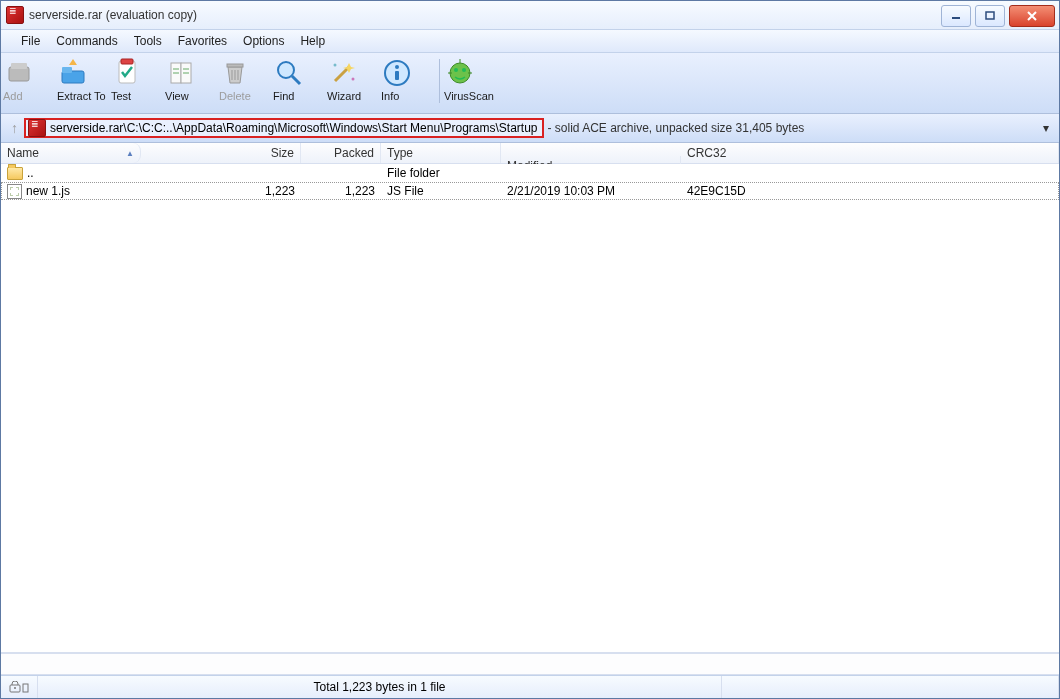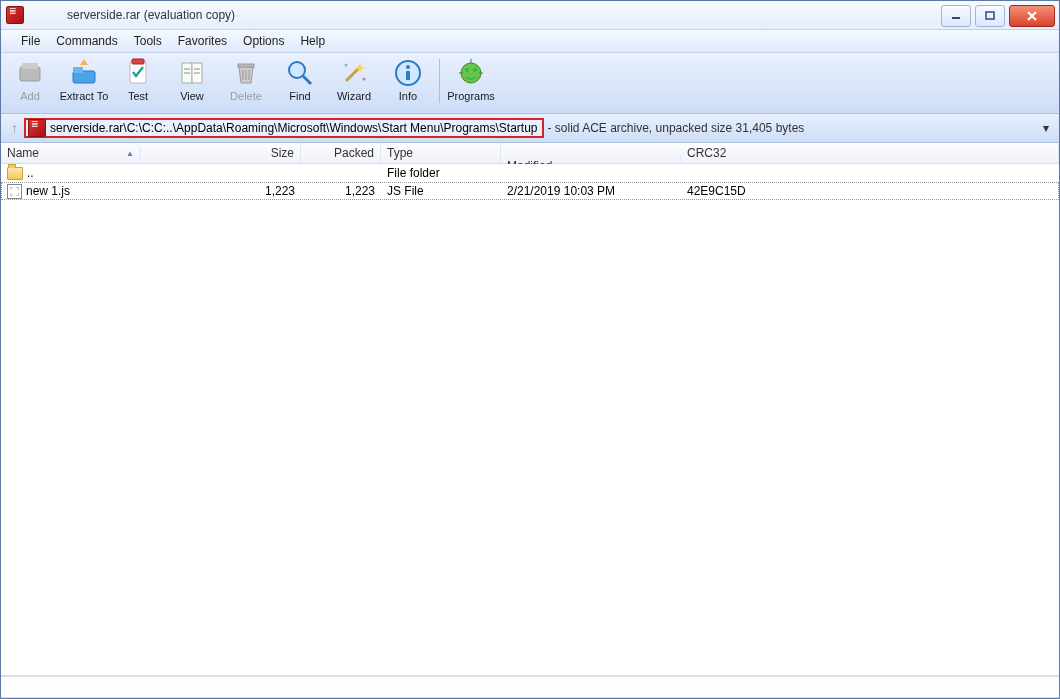--- a/index.html
+++ b/index.html
@@ -1,32 +1,32 @@
 <!DOCTYPE html>
 <html><head>
 <meta charset="utf-8">
 <style>
   html,body{margin:0;padding:0;font-family:"Segoe UI",Tahoma,sans-serif;font-size:12px;color:#000;background:#fff;}
   .window{width:1060px;height:699px;border:1px solid #5d79a3;box-sizing:border-box;display:flex;flex-direction:column;background:#fff;}
   
-  .titlebar{height:28px;background:linear-gradient(to bottom,#f7fbff,#e6eefc);display:flex;align-items:center;border-bottom:1px solid #c3d2ea;gap:38px;}
+  .titlebar{height:28px;background:linear-gradient(to bottom,#f7fbff,#e6eefc);display:flex;align-items:center;border-bottom:1px solid #c3d2ea;}
   .titlebar .app-icon{width:16px;height:16px;margin:0 5px;background:linear-gradient(135deg,#d33,#a11);border:1px solid #811;border-radius:2px;position:relative;}
   .titlebar .app-icon:after{content:"≣";color:#fff;font-size:9px;position:absolute;left:2px;top:-1px;}
   .titlebar .title{flex:0 0 auto;color:#333;}
   .titlebar .spacer{flex:1;}
   .win-buttons{display:flex;height:20px;margin-right:4px;}
   .win-btn{width:28px;height:20px;border:1px solid #9fb4d6;border-radius:3px;margin-left:4px;background:linear-gradient(to bottom,#f7fbff,#dbe8ff);display:flex;align-items:center;justify-content:center;font-family:Arial;font-size:10px;color:#2b4b7d;}
   .win-btn.close{width:44px;background:linear-gradient(to bottom,#f48f75,#d9432d);border-color:#a32c1b;color:#fff;font-weight:bold;}
   .win-btn svg{display:block;}
   
   .menubar{height:22px;background:linear-gradient(to bottom,#f5f9ff,#dfe9fb);border-bottom:1px solid #c3d2ea;display:flex;align-items:center;padding:0 12px;gap:0;}
   .menubar .menu{padding:2px 8px;color:#222;cursor:default;}
   
   .toolbar{height:56px;background:linear-gradient(to bottom,#e9f0fe,#cdddf7);border-bottom:1px solid #aebfdc;display:flex;align-items:flex-start;padding:2px 2px;}
-  .tbtn{width:54px;height:52px;display:flex;flex-direction:column;align-items:center;justify-content:flex-start;padding-top:2px;color:#1a1a1a;}
+  .tbtn{width:54px;height:52px;display:flex;flex-direction:column;justify-content:flex-start;padding-top:2px;color:#1a1a1a;}
   .tbtn.disabled{color:#9c9c9c;}
   .tbtn .icon{width:32px;height:32px;display:flex;align-items:center;justify-content:center;}
   .tbtn .lbl{font-size:11px;margin-top:1px;}
   .toolbar .sep{width:1px;height:44px;background:#aebfdc;margin:4px 4px;}
   
   .pathbar{height:28px;background:linear-gradient(to bottom,#e9f0fe,#cdddf7);border-bottom:1px solid #aebfdc;display:flex;align-items:center;padding:0 4px;position:relative;}
   .pathbar .up-icon{color:#9c9c9c;font-size:14px;padding:0 6px;}
   .pathbox{display:flex;align-items:center;height:20px;border:2px solid #d92222;padding:0 4px 0 2px;background:#e9f0fe;box-sizing:border-box;}
   .pathbox .arch-ico{width:16px;height:16px;background:linear-gradient(135deg,#d33,#a11);border:1px solid #811;border-radius:2px;margin-right:4px;position:relative;}
   .pathbox .arch-ico:after{content:"≣";color:#fff;font-size:9px;position:absolute;left:2px;top:-1px;}
@@ -194,21 +194,21 @@
         <svg width="32" height="32">
             <circle cx="16" cy="16" r="10" fill="#6cc24a" stroke="#3d8a27"></circle>
             <circle cx="12" cy="13" r="2" fill="#2b5"></circle>
             <circle cx="20" cy="13" r="2" fill="#2b5"></circle>
             <path d="M11 20 q5 4 10 0" stroke="#2b5" fill="none" stroke-width="1.5"></path>
             <line x1="4" y1="16" x2="8" y2="16" stroke="#3d8a27"></line>
             <line x1="24" y1="16" x2="28" y2="16" stroke="#3d8a27"></line>
             <line x1="16" y1="2" x2="16" y2="6" stroke="#3d8a27"></line>
           </svg>
       </span>
-      <span class="lbl">Programs</span>
+      <span class="lbl">VirusScan</span>
     </div>
   </div>
 
   <div class="pathbar">
     <span class="up-icon">↑</span>
     <div class="pathbox">
       <span class="arch-ico"></span>
       <span>serverside.rar\C:\C:C:..\AppData\Roaming\Microsoft\Windows\Start Menu\Programs\Startup</span>
     </div>
     <span class="info">- solid ACE archive, unpacked size 31,405 bytes</span>
@@ -247,14 +247,28 @@
       <div class="cell size">1,223</div>
       <div class="cell packed">1,223</div>
       <div class="cell type">JS File</div>
       <div class="cell mod">2/21/2019 10:03 PM</div>
       <div class="cell crc">42E9C15D</div>
     </div>
   </div>
 
   <div class="bottompanel"></div>
 
+  <div class="status">
+    <div class="seg">
+      <span class="lock-ico">
+        <svg width="20" height="12">
+            <rect x="1" y="4" width="10" height="7" rx="1" fill="none" stroke="#777"></rect>
+            <circle cx="6" cy="7" r="1" fill="#777"></circle>
+            <path d="M3 4 v-1 a3 3 0 0 1 6 0 v1" fill="none" stroke="#777"></path>
+            <rect x="14" y="3" width="5" height="8" fill="none" stroke="#777"></rect>
+          </svg>
+      </span>
+    </div>
+    <div class="seg center">Total 1,223 bytes in 1 file</div>
+    <div class="seg right"></div>
+  </div>
 
 </div>
 
 </body></html>

